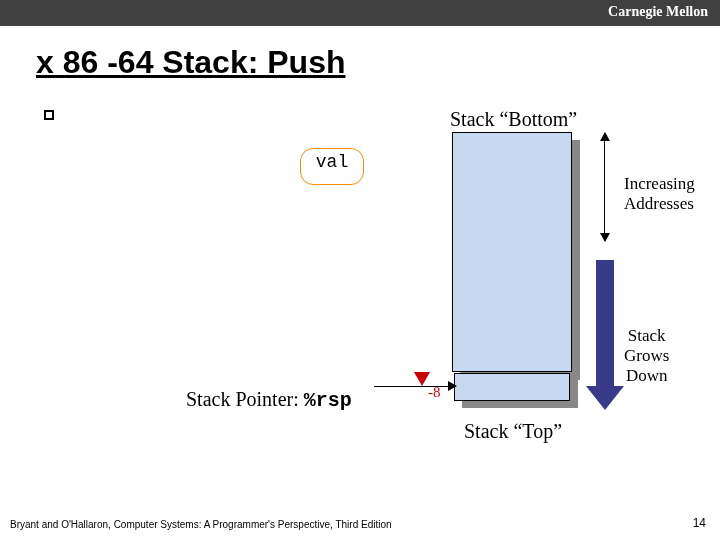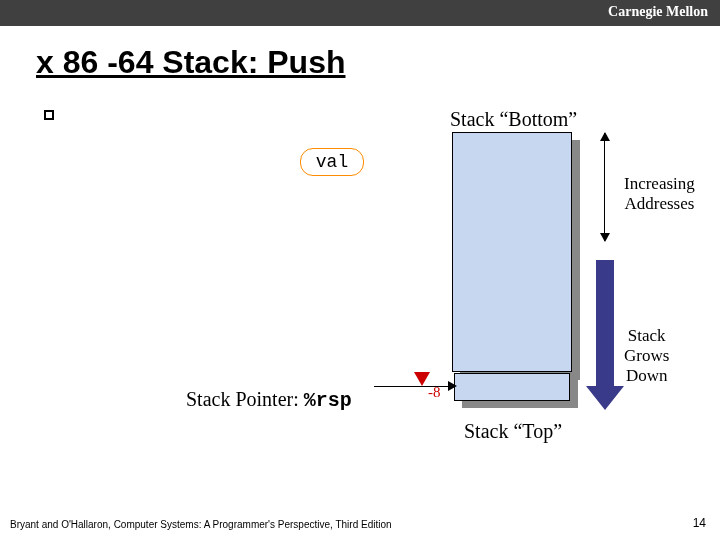--- a/index.html
+++ b/index.html
@@ -73,21 +73,21 @@
   }
   .mono-word {
     font-family: 'Courier New', Courier, monospace;
     font-weight: bold;
   }
   .val-box {
     position: absolute;
     left: 300px;
     top: 148px;
     width: 64px;
-    height: 28px;
+    height: 37px;
     border: 1.5px solid #ff8c00;
     border-radius: 13px;
     text-align: center;
     font-size: 18px;
     line-height: 26px;
     font-family: 'Courier New', Courier, monospace;
     background: #fff;
   }
   
   .stack-shadow {
@@ -137,21 +137,20 @@
     top: 420px;
     font-size: 20px;
     font-family: 'Times New Roman', serif;
   }
   .increasing {
     position: absolute;
     left: 624px;
     top: 174px;
     font-size: 17px;
     font-family: 'Times New Roman', serif;
-    text-align: center;
     line-height: 20px;
   }
   .grows {
     position: absolute;
     left: 624px;
     top: 326px;
     font-size: 17px;
     font-family: 'Times New Roman', serif;
     text-align: center;
     line-height: 20px;

